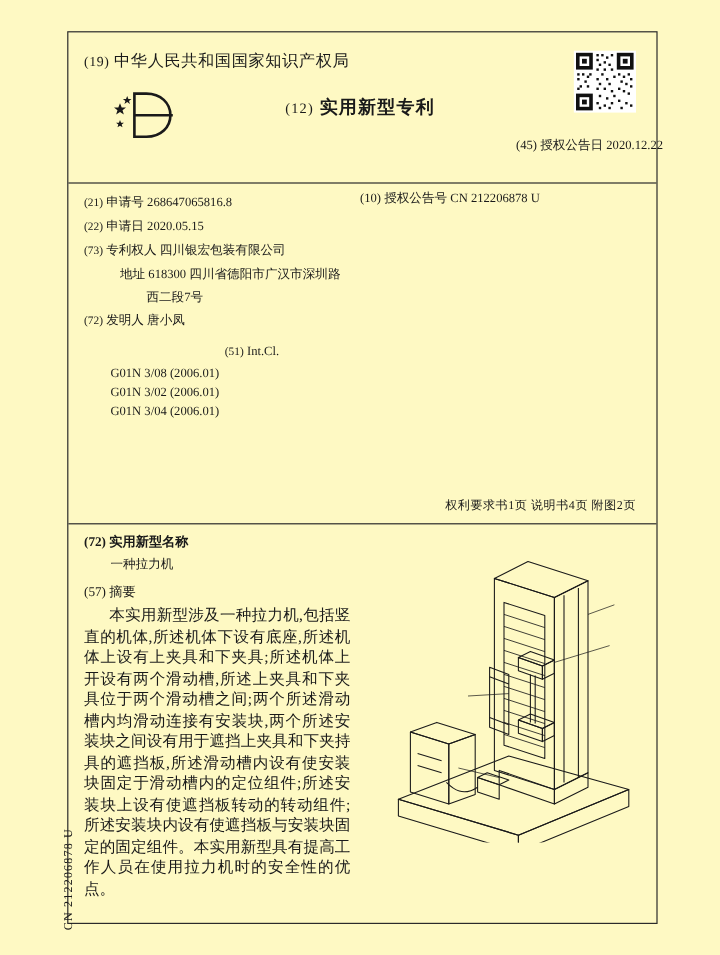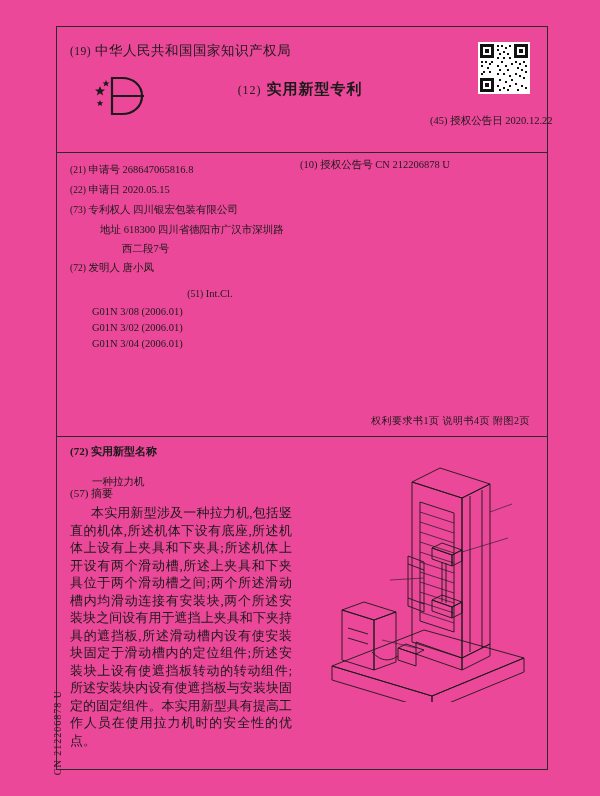--- a/index.html
+++ b/index.html
@@ -9,21 +9,21 @@
   }
   body {
     font-family: "Liberation Serif", "DejaVu Serif", serif;
     color: #1a1a1a;
   }
   #page {
     position: relative;
     width: 600px;
     height: 796px;
     margin: 0 auto;
-    background: #ec4899;
+    background: #fef9c3;
     overflow: hidden;
   }
   
   #frame {
     position: absolute;
     left: 56px;
     top: 26px;
     width: 492px;
     height: 744px;
     border: 1px solid #2b2b2b;
@@ -124,21 +124,21 @@
   .title-sec {
     position: absolute;
     left: 70px;
     top: 444px;
     width: 230px;
     font-size: 10.5px;
   }
   .title-sec .heading { font-weight: bold; font-size: 11px; }
   .title-sec .name {
     padding-left: 22px;
-    margin-top: 16px;
+    margin-top: 4px;
     font-size: 10.5px;
   }
   .abs-head {
     position: absolute;
     left: 70px;
     top: 486px;
     font-size: 11px;
     font-weight: normal;
   }
   .abs-body {

